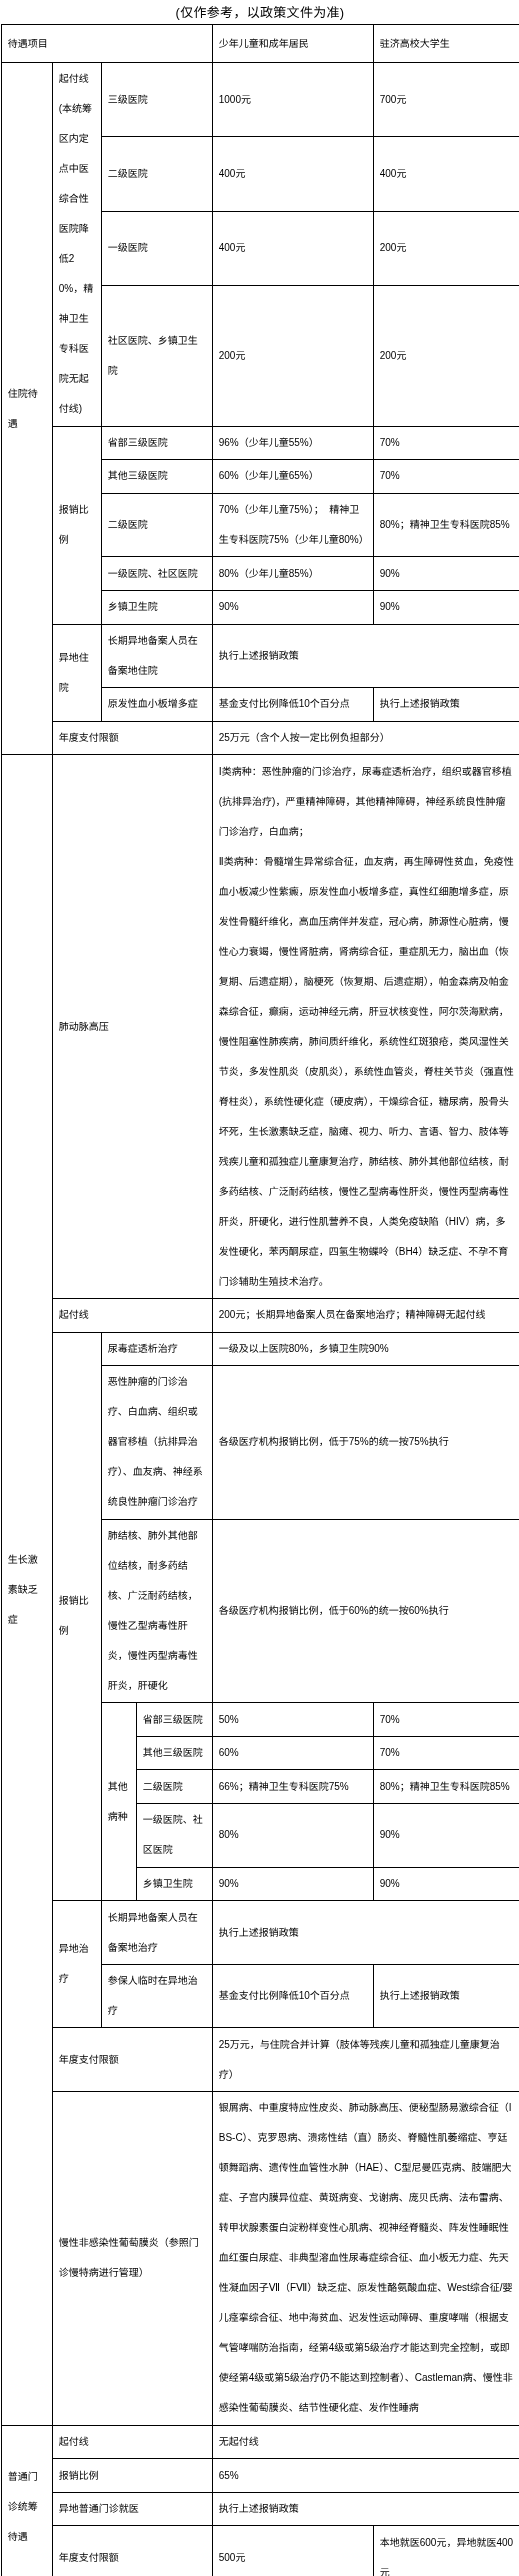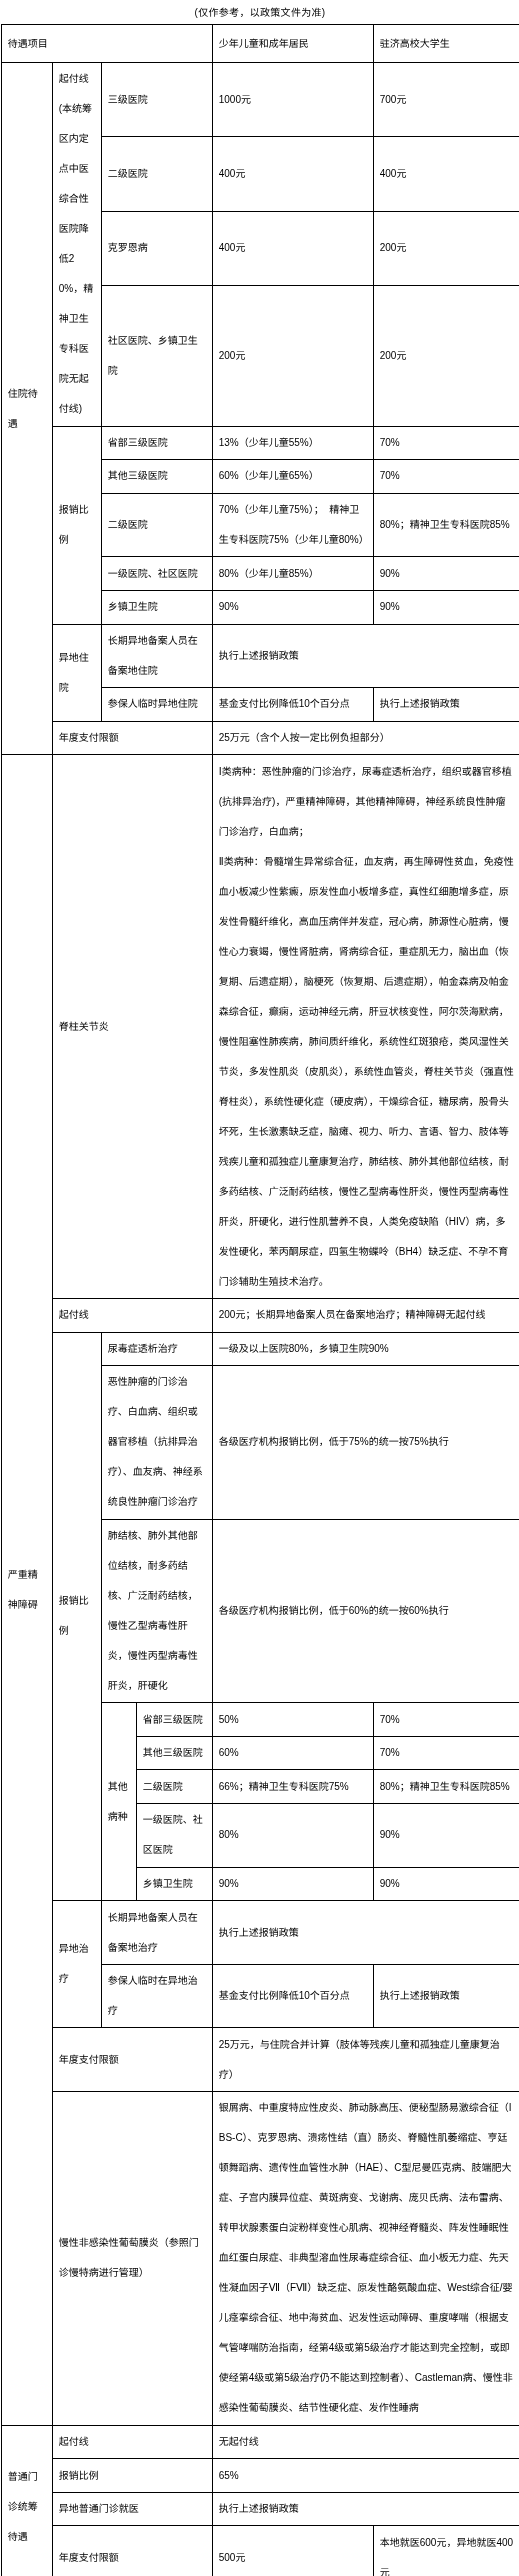--- a/index.html
+++ b/index.html
@@ -9,21 +9,21 @@
     color: #000000;
     font-family: "Liberation Sans", "DejaVu Sans", sans-serif;
   }
   .page {
     width: 520px;
     padding: 2.7px 0 5.4px 0;
     box-sizing: border-box;
   }
   .note {
     text-align: center;
-    font-size: 10px;
+    font-size: 13px;
     line-height: 20px;
     margin: 0 0 1.3px 0;
     letter-spacing: 0.3px;
   }
   table.benefits {
     border-collapse: collapse;
     table-layout: fixed;
     width: 517px;
     margin-left: 1.3px;
   }
@@ -74,33 +74,33 @@
           <td colspan="2">三级医院</td>
           <td>1000元</td>
           <td>700元</td>
         </tr>
         <tr>
           <td colspan="2">二级医院</td>
           <td>400元</td>
           <td>400元</td>
         </tr>
         <tr>
-          <td colspan="2">克罗恩病</td>
+          <td colspan="2">一级医院</td>
           <td>400元</td>
           <td>200元</td>
         </tr>
         <tr>
           <td colspan="2">社区医院、乡镇卫生院</td>
           <td>200元</td>
           <td>200元</td>
         </tr>
         <tr>
           <td rowspan="5">报销比例</td>
           <td colspan="2">省部三级医院</td>
-          <td>13%（少年儿童55%）</td>
+          <td>96%（少年儿童55%）</td>
           <td>70%</td>
         </tr>
         <tr>
           <td colspan="2">其他三级医院</td>
           <td>60%（少年儿童65%）</td>
           <td>70%</td>
         </tr>
         <tr>
           <td colspan="2">二级医院</td>
           <td>70%（少年儿童75%）；  精神卫生专科医院75%（少年儿童80%）</td>
@@ -115,31 +115,31 @@
           <td colspan="2">乡镇卫生院</td>
           <td>90%</td>
           <td>90%</td>
         </tr>
         <tr>
           <td rowspan="2">异地住院</td>
           <td colspan="2">长期异地备案人员在备案地住院</td>
           <td colspan="2">执行上述报销政策</td>
         </tr>
         <tr>
-          <td colspan="2">参保人临时异地住院</td>
+          <td colspan="2">原发性血小板增多症</td>
           <td>基金支付比例降低10个百分点</td>
           <td>执行上述报销政策</td>
         </tr>
         <tr>
           <td colspan="3">年度支付限额</td>
           <td colspan="2">25万元（含个人按一定比例负担部分）</td>
         </tr>
         <tr>
-          <td rowspan="14">严重精神障碍</td>
-          <td colspan="3">脊柱关节炎</td>
+          <td rowspan="14">生长激素缺乏症</td>
+          <td colspan="3">肺动脉高压</td>
           <td colspan="2">Ⅰ类病种：恶性肿瘤的门诊治疗，尿毒症透析治疗，组织或器官移植(抗排异治疗)，严重精神障碍，其他精神障碍，神经系统良性肿瘤门诊治疗，白血病；
 Ⅱ类病种：骨髓增生异常综合征，血友病，再生障碍性贫血，免疫性血小板减少性紫癜，原发性血小板增多症，真性红细胞增多症，原发性骨髓纤维化，高血压病伴并发症，冠心病，肺源性心脏病，慢性心力衰竭，慢性肾脏病，肾病综合征，重症肌无力，脑出血（恢复期、后遗症期），脑梗死（恢复期、后遗症期），帕金森病及帕金森综合征，癫痫，运动神经元病，肝豆状核变性，阿尔茨海默病，慢性阻塞性肺疾病，肺间质纤维化，系统性红斑狼疮，类风湿性关节炎，多发性肌炎（皮肌炎），系统性血管炎，脊柱关节炎（强直性脊柱炎），系统性硬化症（硬皮病），干燥综合征，糖尿病，股骨头坏死，生长激素缺乏症，脑瘫、视力、听力、言语、智力、肢体等残疾儿童和孤独症儿童康复治疗，肺结核、肺外其他部位结核，耐多药结核、广泛耐药结核，慢性乙型病毒性肝炎，慢性丙型病毒性肝炎，肝硬化，进行性肌营养不良，人类免疫缺陷（HIV）病，多发性硬化，苯丙酮尿症，四氢生物蝶呤（BH4）缺乏症、不孕不育门诊辅助生殖技术治疗。</td>
         </tr>
         <tr>
           <td colspan="3">起付线</td>
           <td colspan="2">200元；长期异地备案人员在备案地治疗；精神障碍无起付线</td>
         </tr>
         <tr>
           <td rowspan="8">报销比例</td>
           <td colspan="2">尿毒症透析治疗</td>

